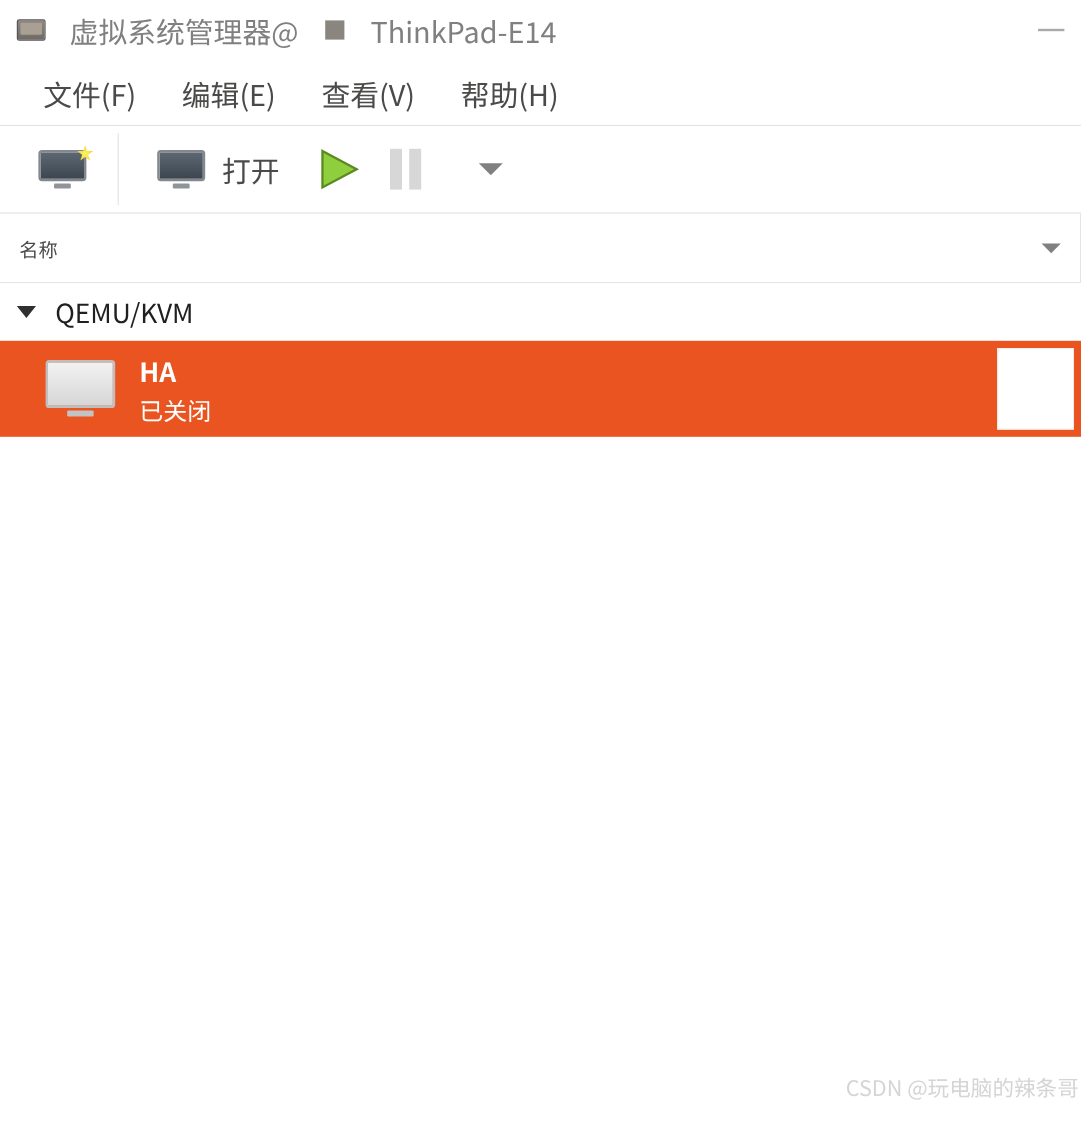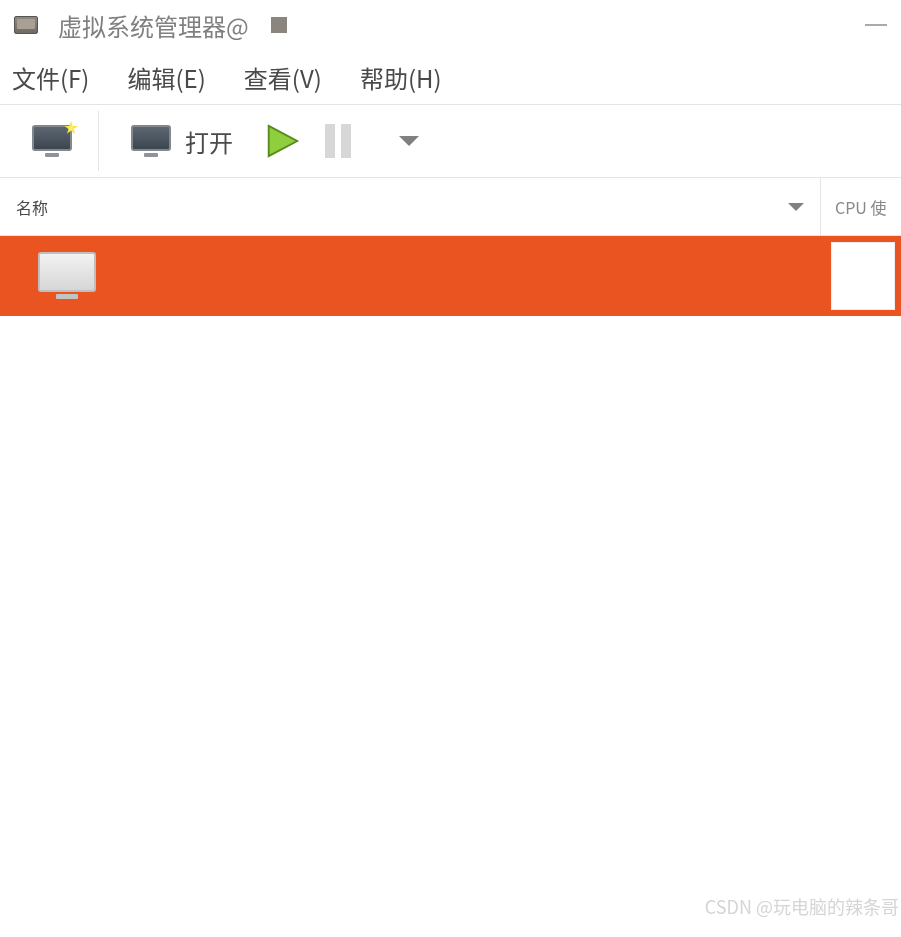--- a/index.html
+++ b/index.html
@@ -45,21 +45,21 @@
     .window-minimize {
       width: 22px;
       height: 2px;
       background: #aaa;
     }
     .menubar {
       height: 54px;
       display: flex;
       align-items: center;
       gap: 38px;
-      padding: 0 12px;
+      padding: 0 36px;
       font-size: 24px;
       color: #4a4a49;
     }
     .menu-item { cursor: pointer; }
     .toolbar {
       height: 74px;
       border-top: 1px solid #e4e4e4;
       border-bottom: 1px solid #e4e4e4;
       display: flex;
       align-items: center;
@@ -228,20 +228,21 @@
       font-size: 18px;
     }
   </style>
 </head>
 <body>
 
 <div class="titlebar">
   <div class="titlebar-icon"></div>
   <span>虚拟系统管理器@</span>
   <div class="hostname-icon"></div>
+  <span>ThinkPad-E14</span>
   <div class="titlebar-spacer"></div>
   <div class="window-minimize"></div>
 </div>
 
 <div class="menubar">
   <span class="menu-item">文件(F)</span>
   <span class="menu-item">编辑(E)</span>
   <span class="menu-item">查看(V)</span>
   <span class="menu-item">帮助(H)</span>
 </div>
@@ -277,30 +278,35 @@
     </svg>
     <div class="dropdown-caret"></div>
   </div>
 </div>
 
 <div class="column-header">
   <div class="col-name">
     <span>名称</span>
     <div class="sort-caret"></div>
   </div>
-  <div class="col-cpu">
-    <span>CPU 使</span>
-  </div>
 </div>
 
 <div class="tree-area">
+  <div class="connection-row">
+    <div class="tree-expand"></div>
+    <span>QEMU/KVM</span>
+  </div>
   <div class="vm-row">
     <div class="vm-main">
       <div class="vm-monitor">
         <div class="screen"></div>
           <div class="stand"></div>
       </div>
+      <div class="vm-labels">
+        <span class="vm-name">HA</span>
+        <span class="vm-status">已关闭</span>
+      </div>
     </div>
     <div class="vm-cpu-cell"></div>
   </div>
 </div>
 
 <div class="watermark">CSDN @玩电脑的辣条哥</div>
 
 </body></html>

